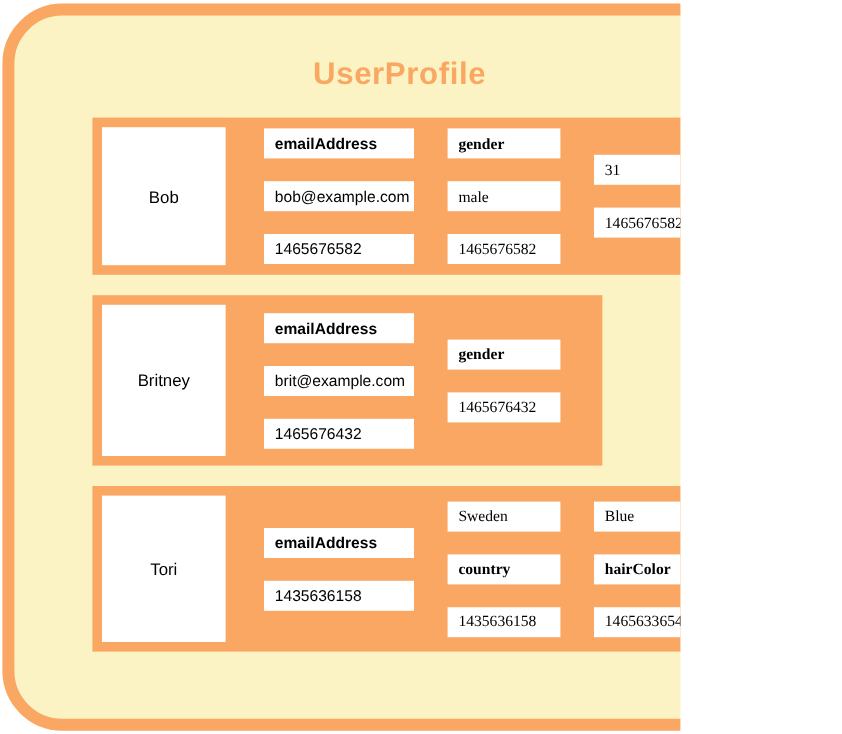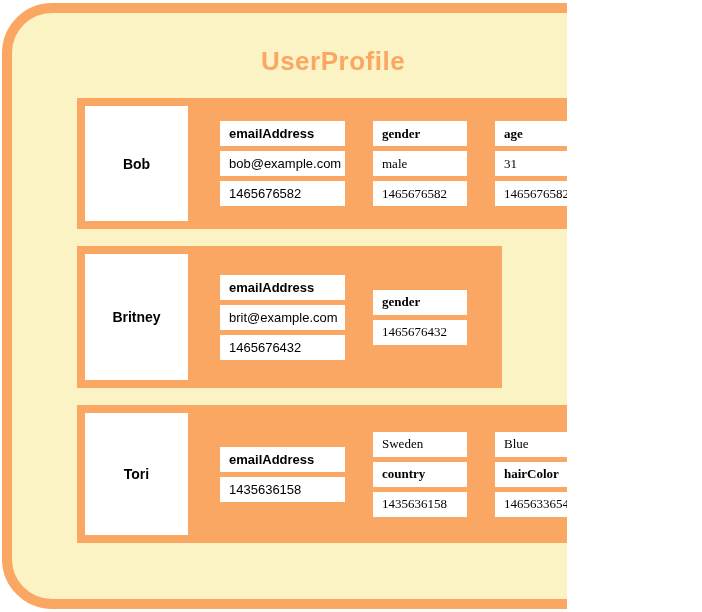--- a/index.html
+++ b/index.html
@@ -48,27 +48,27 @@
   .row-tori   {top:405px; left:77px; width:549px; height:138px;}
   .name-box{
     align-self:stretch;
     width:103px;
     margin:8px 32px 8px 0;
     background:var(--cell-white);
     display:flex;
     align-items:center;
     justify-content:center;
     font-size:14px;
-    font-weight:bold;
+    font-weight:normal;
     color:var(--text-black);
   }
   .col{
     display:flex;
     flex-direction:column;
-    gap:5px;
+    gap:19px;
     text-align:right;
   }
   .col + .col{margin-left:28px;font-family:Liberation Serif, serif;}
   .col-1{width:125px;}
   .col-2{width:94px;}
   .col-3{width:97px;}
   .cell{
     height:25px;
     background:var(--cell-white);
     display:flex;
@@ -98,21 +98,20 @@
       <div class="cell header">emailAddress</div>
       <div class="cell">bob@example.com</div>
       <div class="cell">1465676582</div>
     </div>
     <div class="col col-2">
       <div class="cell header">gender</div>
       <div class="cell">male</div>
       <div class="cell">1465676582</div>
     </div>
     <div class="col col-3">
-      <div class="cell header">age</div>
       <div class="cell">31</div>
       <div class="cell">1465676582</div>
     </div>
   </div>
 
   <div class="row row-britney">
     <div class="name-box">
       <span>Britney</span>
     </div>
     <div class="col col-1">

